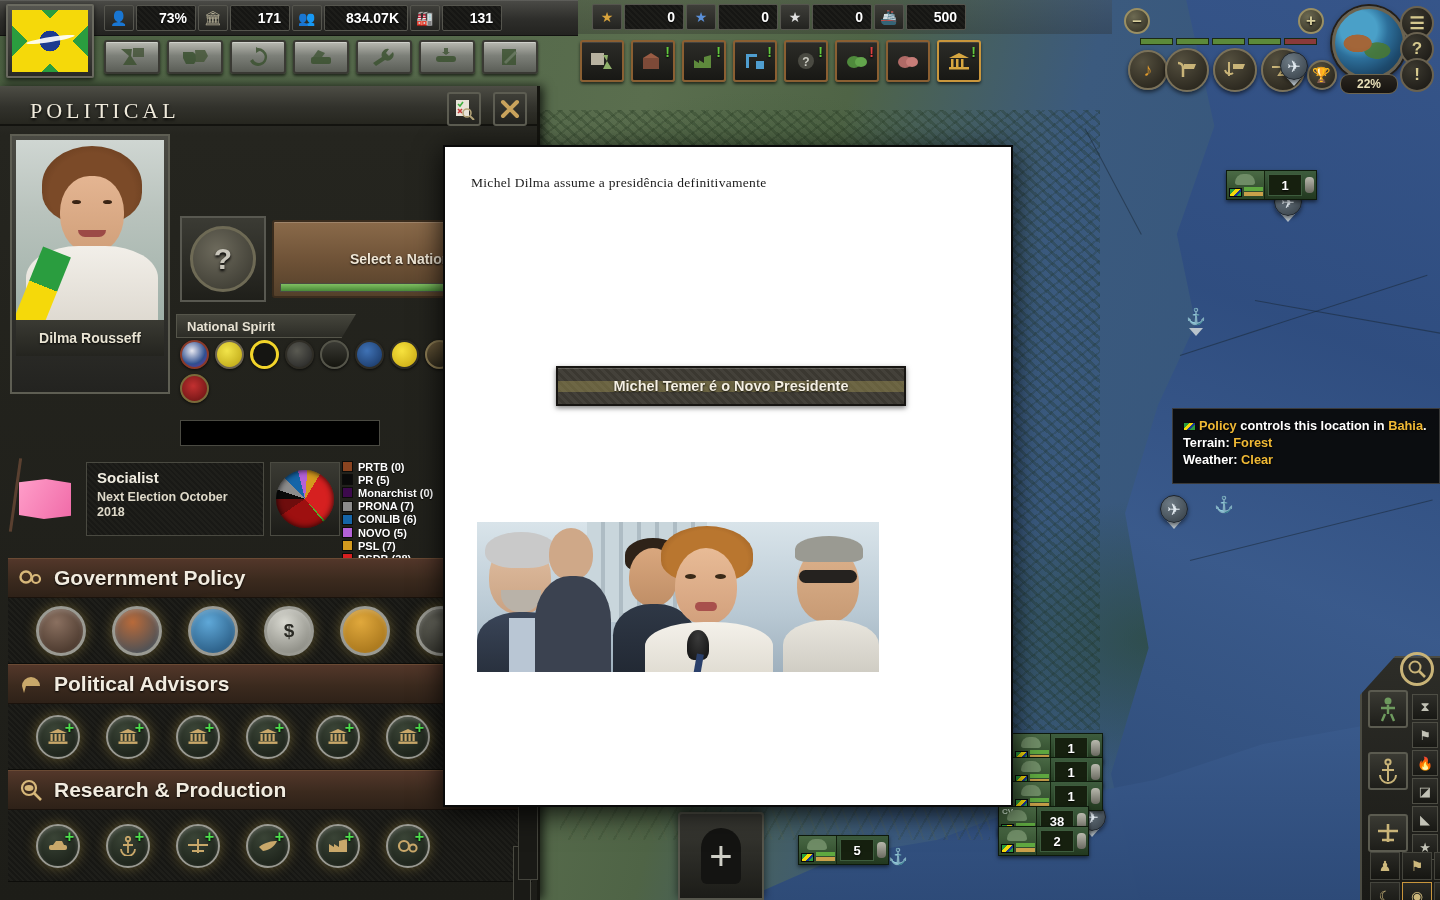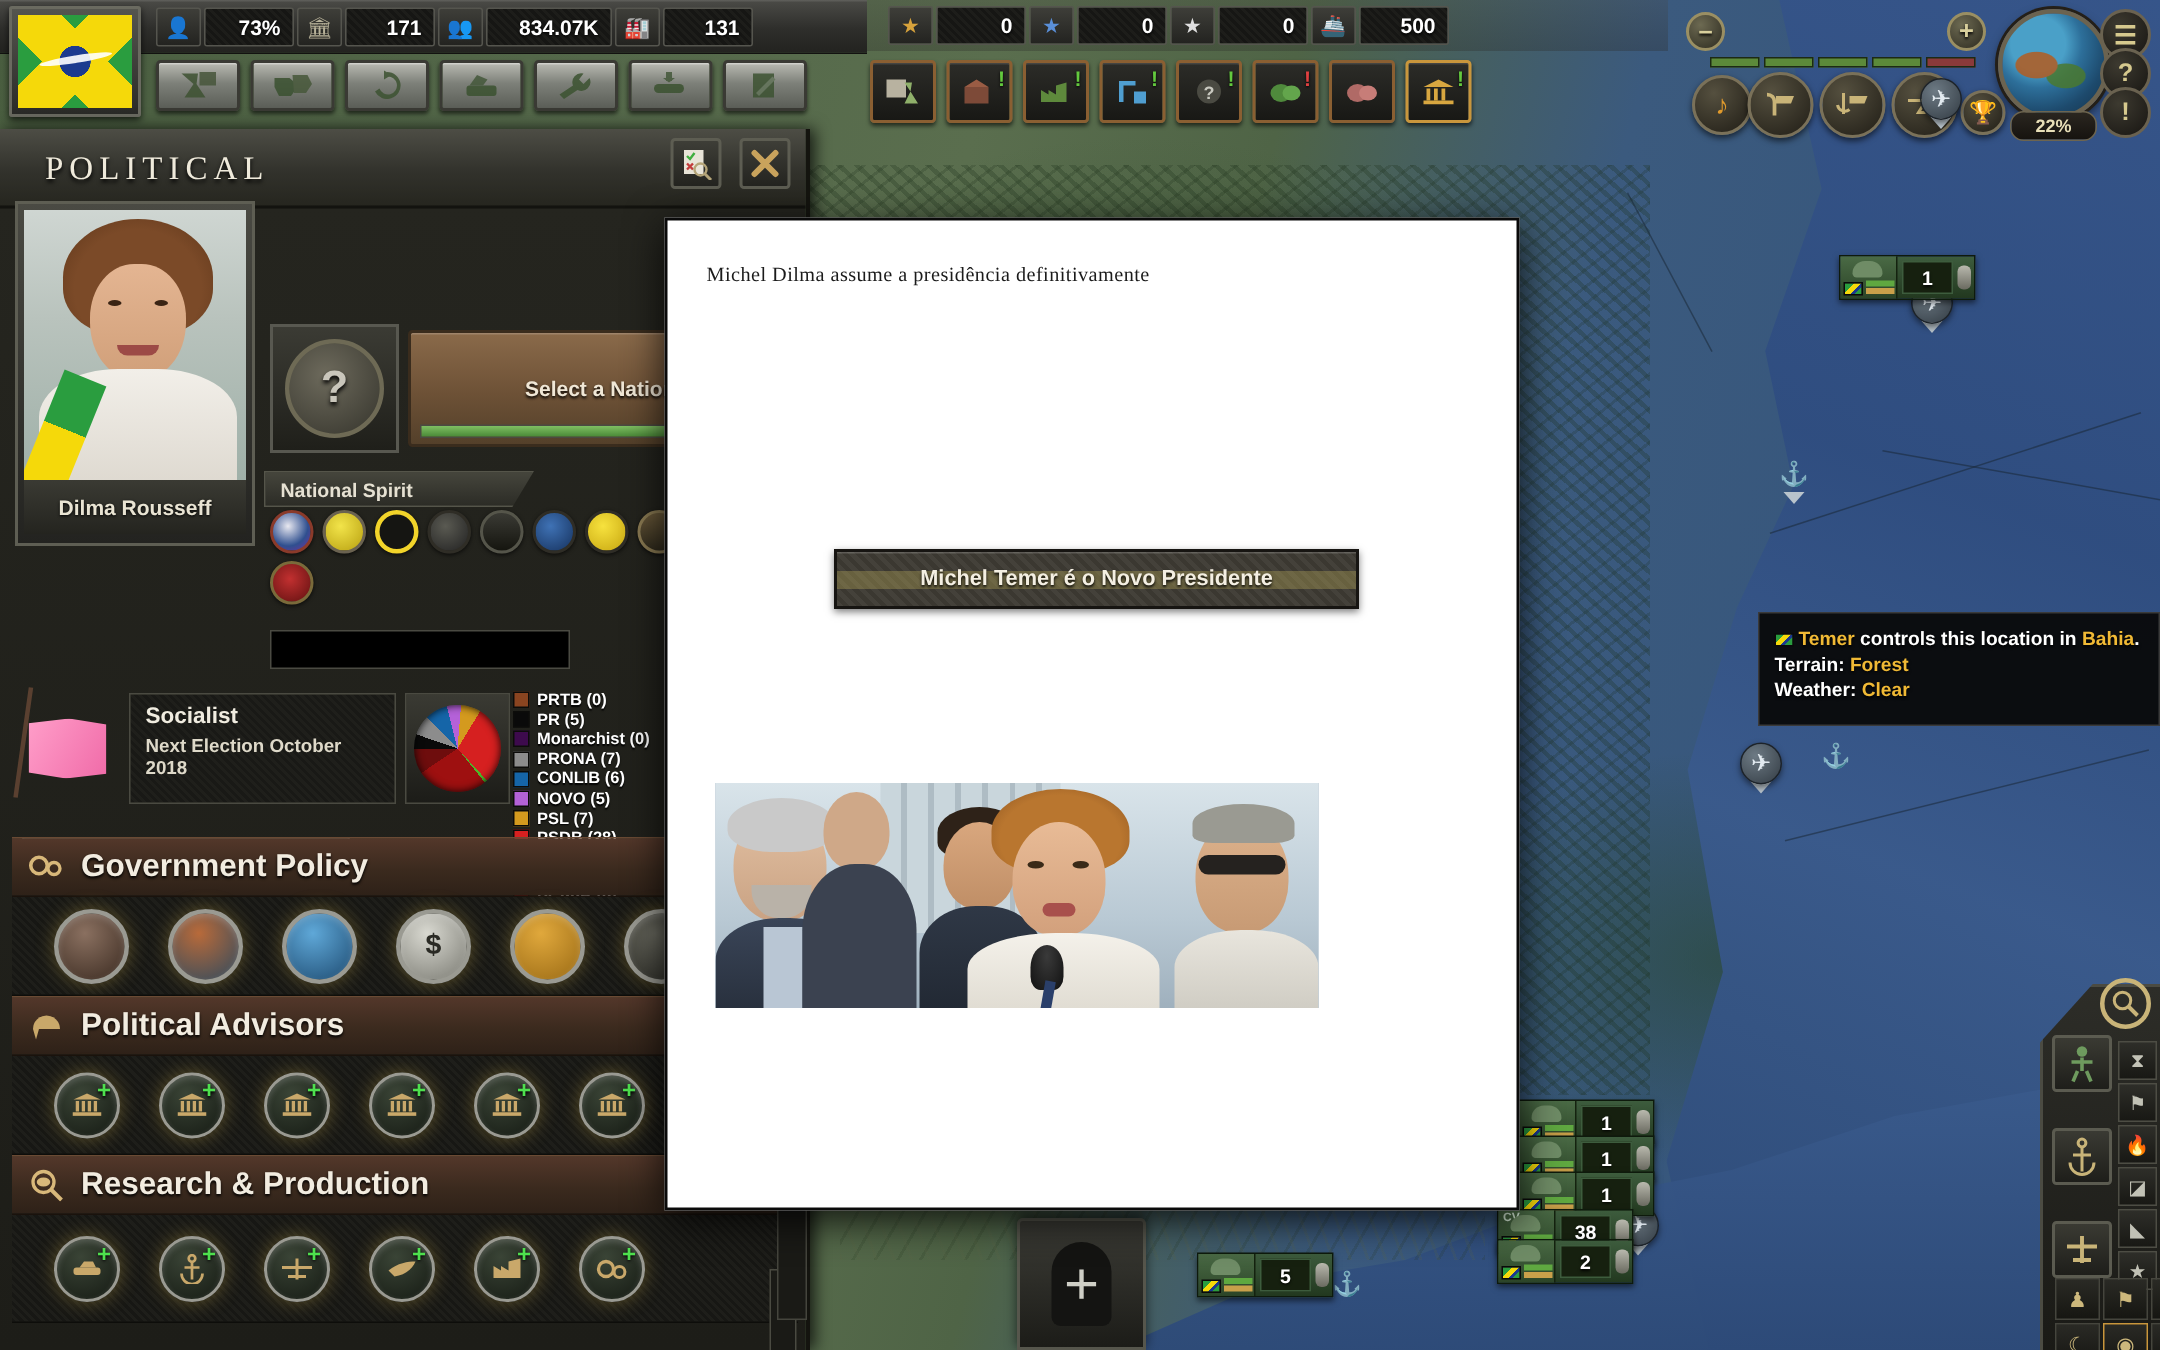--- a/index.html
+++ b/index.html
@@ -178,38 +178,38 @@
 
   
   .polpanel {
     position:absolute; left:0; top:86px; width:540px; height:814px;
     background:
       linear-gradient(180deg,#343430,#25251f 6%,#1d1d18 100%);
     border-right:3px solid #14140f;
     box-shadow: 3px 0 10px rgba(0,0,0,.75);
   }
   .pol-header {
-    position:relative; height:53px;
+    position:relative; height:40px;
     background: linear-gradient(180deg,#4d4d45,#32322c 55%,#26261f);
     border-bottom:2px solid #13130f;
-    display:flex; align-items:center;
+    display:flex; align-items:flex-end;
   }
   .pol-title {
     margin-left:30px; color:#efeadb; font-size:22px; letter-spacing:4px;
     font-family:"Liberation Serif", serif; text-shadow:0 2px 3px #000;
   }
   .hdr-btn {
     position:absolute; top:6px; width:34px;height:34px;
     background: linear-gradient(180deg,#3e3e37,#242420);
     border:2px solid #5d5d52; border-radius:3px;
     display:flex;align-items:center;justify-content:center;
     cursor:pointer;
   }
   .portrait-frame {
-    position:absolute; left:10px; top:48px; width:160px; height:230px;
+    position:absolute; left:10px; top:48px; width:160px; height:260px;
     background: linear-gradient(180deg,#4a4a43,#232320);
     border:2px solid #5e5e53; padding:4px;
   }
   .portrait {
     width:100%; height:180px; position:relative; overflow:hidden;
     background: linear-gradient(180deg,#cfd6d2 0%,#b9c3bd 40%,#9fb0a8 100%);
   }
   .p-hair { position:absolute; left:26px; top:6px; width:100px; height:78px;
     background: radial-gradient(ellipse at 50% 60%, #7b4a28 0 60%, #5d3519 100%);
     border-radius:52% 52% 42% 42%; }
@@ -981,21 +981,21 @@
 
       <div class="h-head" style="left:320px;top:24px;width:62px;height:76px;background:linear-gradient(180deg,#ddb28c,#c79a74);"></div>
       <div style="position:absolute;left:318px;top:14px;width:68px;height:26px;background:#9a9a92;border-radius:50% 50% 20% 20%;"></div>
       <div style="position:absolute;left:322px;top:48px;width:58px;height:13px;background:#25221f;border-radius:7px;"></div>
       <div class="h-body" style="left:306px;top:98px;width:96px;height:54px;background:linear-gradient(180deg,#e8e5dd,#cfccc3);"></div>
     </div>
   </div>
 
   <div class="tooltip">
     <div>
-      <span class="tt-flag"></span><span class="tt-gold">Temer</span>
+      <span class="tt-flag"></span><span class="tt-gold">Policy</span>
       <span>controls this location in</span>
       <span class="tt-gold">Bahia</span><span>.</span>
     </div>
     <div>
       <span>Terrain:</span>
       <span class="tt-gold">Forest</span>
     </div>
     <div>
       <span>Weather:</span>
       <span class="tt-gold">Clear</span>

